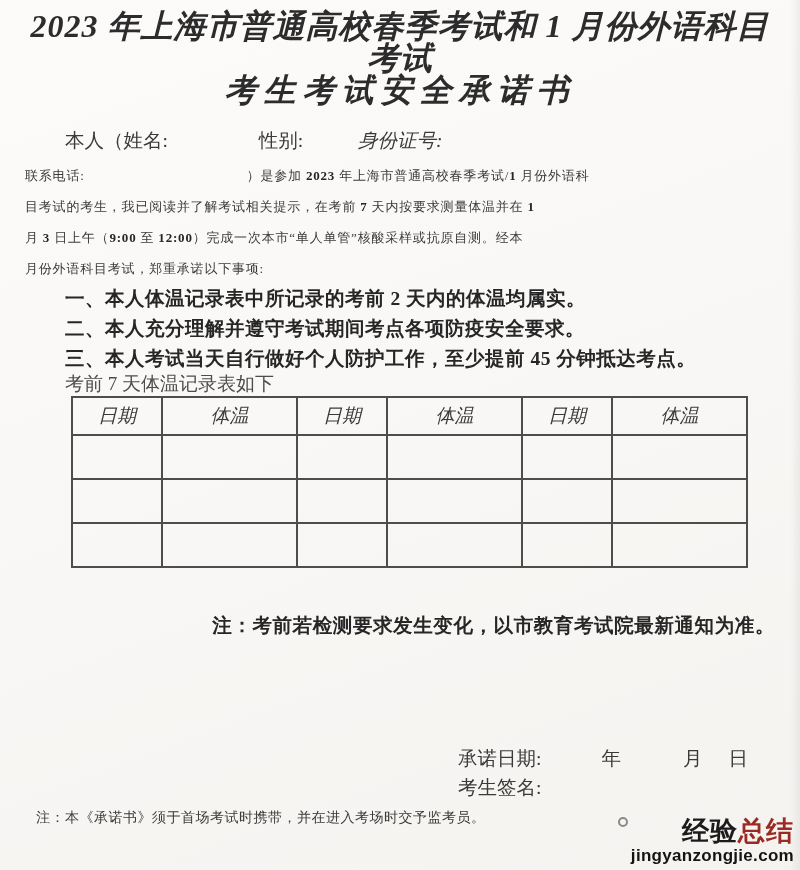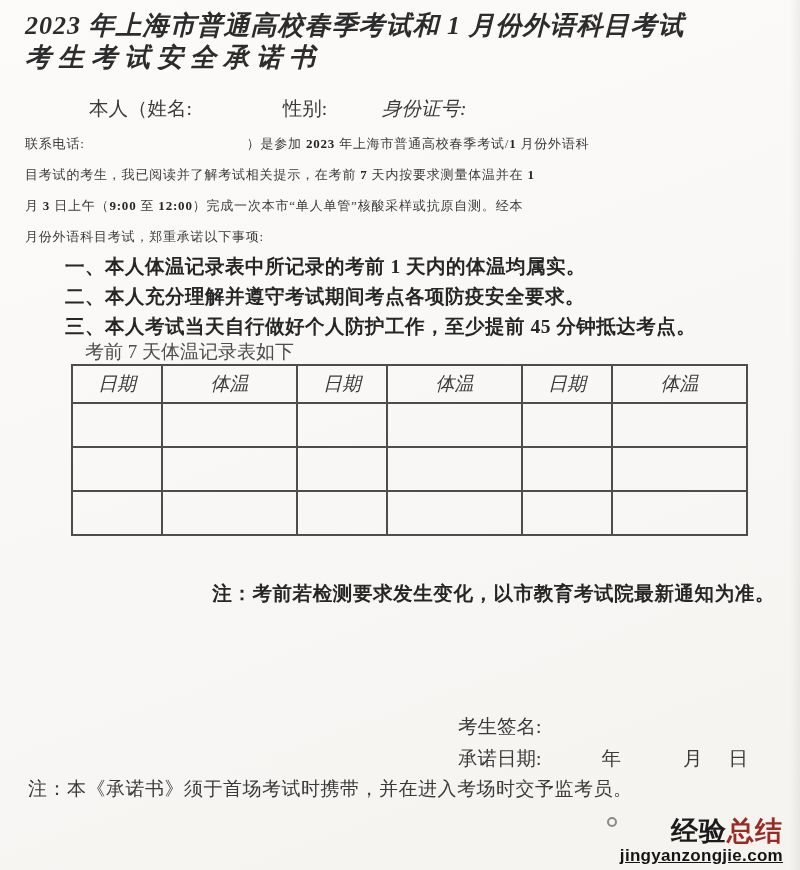--- a/index.html
+++ b/index.html
@@ -12,60 +12,60 @@
     font-family:"Liberation Serif","DejaVu Serif",serif;
     color:#3a3a3a;
     overflow:hidden;
   }
   .page::after{
     content:'';position:absolute;top:0;right:0;width:10px;height:100%;
     background:linear-gradient(to right,rgba(0,0,0,0),rgba(0,0,0,0.05));
     pointer-events:none;
   }
   .title{
-    text-align:left;font-size:26px;line-height:32px;font-weight:700;
+    text-align:center;font-size:32px;line-height:32px;font-weight:700;
     font-style:italic;letter-spacing:1px;color:#2c2c2c;
   }
   .title.t2{letter-spacing:7px;}
   .fields{margin-top:22px;font-size:19.5px;line-height:26px;white-space:nowrap;}
-  .f-name{margin-left:64px;}
+  .f-name{margin-left:40px;}
   .f-gender{margin-left:86px;}
   .f-id{margin-left:50px;font-style:italic;}
   .para{margin-top:6px;font-size:13px;}
   .pline{line-height:31px;white-space:nowrap;letter-spacing:0.8px;}
   .phone-gap{display:inline-block;width:162px;}
   .num-b,.b{font-weight:700;color:#262626;}
   .pledges{font-size:19.5px;font-weight:700;color:#262626;}
   .pledge-line{line-height:30px;margin-left:40px;white-space:nowrap;letter-spacing:0.5px;}
-  .tintro{font-size:19px;line-height:20px;margin-left:60px;color:#4d4d4d;}
+  .tintro{font-size:19px;line-height:20px;margin-left:40px;color:#4d4d4d;}
   table.temp{border-collapse:collapse;margin:2px 0 0 46px;}
   table.temp th,table.temp td{border:2px solid #4d4d4d;padding:0;}
   table.temp th{font-weight:400;font-size:19px;height:36px;color:#3a3a3a;font-style:italic;}
   table.temp td{height:42px;}
   table.temp th:nth-child(odd),table.temp td:nth-child(odd){width:88px;}
   table.temp th:nth-child(even),table.temp td:nth-child(even){width:133px;}
   .note-mid{
     margin-top:46px;margin-left:40px;font-size:19.5px;font-weight:700;
     color:#262626;letter-spacing:0.6px;line-height:24px;white-space:nowrap;text-align:right;
   }
   .sig{margin-top:106px;margin-left:433px;font-size:19.5px;white-space:nowrap;}
   .sig-line{line-height:29px;}
   .sig-line.date{margin-top:3px;}
   .yr{margin-left:60px;}
   .mo{margin-left:62px;}
   .dy{margin-left:26px;}
-  .note-bottom{margin-top:4px;margin-left:3px;font-size:19px;letter-spacing:0.5px;line-height:24px;white-space:nowrap;}
+  .note-bottom{margin-top:4px;margin-left:11px;font-size:14px;letter-spacing:0.5px;line-height:24px;white-space:nowrap;}
   .watermark{
-    position:absolute;right:17px;bottom:5px;text-align:right;
+    position:absolute;right:6px;bottom:5px;text-align:right;
     font-family:"Liberation Sans","DejaVu Sans",sans-serif;
   }
   .wm-brand{font-size:27px;font-weight:800;line-height:29px;letter-spacing:1px;position:relative;}
   .wm-black{color:#1b1b1b;}
   .wm-red{color:#9b2a23;}
-  .wm-url{font-size:17px;font-weight:700;color:#141414;line-height:19px;letter-spacing:0.3px;text-decoration:underline;}
+  .wm-url{font-size:17px;font-weight:700;color:#141414;line-height:19px;letter-spacing:0.3px;}
   .wm-circle{
     position:absolute;left:-13px;top:0;width:6px;height:6px;
     border:2px solid #8a8a8a;border-radius:50%;
   }
 </style>
 </head>
 <body>
 
 <div class="page">
 
@@ -81,21 +81,21 @@
   <div class="para">
     <div class="pline">
       <span>联系电话:</span><span class="phone-gap"></span><span><span>）是参加 </span><span class="num-b">2023</span><span> 年上海市普通高校春季考试/</span><span class="num-b">1</span><span> 月份外语科</span></span>
     </div>
     <div class="pline"><span>目考试的考生，我已阅读并了解考试相关提示，在考前 </span><span class="num-b">7</span><span> 天内按要求测量体温并在 </span><span class="num-b">1</span></div>
     <div class="pline"><span>月 </span><span class="num-b">3</span><span> 日上午（</span><span class="num-b">9:00</span><span> 至 </span><span class="num-b">12:00</span><span>）完成一次本市“单人单管”核酸采样或抗原自测。经本</span></div>
     <div class="pline"><span>月份外语科目考试，郑重承诺以下事项:</span></div>
   </div>
 
   <div class="pledges">
-    <div class="pledge-line">一、本人体温记录表中所记录的考前 1 天内的体温均属实。</div>
+    <div class="pledge-line">一、本人体温记录表中所记录的考前 2 天内的体温均属实。</div>
     <div class="pledge-line">二、本人充分理解并遵守考试期间考点各项防疫安全要求。</div>
     <div class="pledge-line">三、本人考试当天自行做好个人防护工作，至少提前 45 分钟抵达考点。</div>
   </div>
 
   <div class="tintro">考前 7 天体温记录表如下</div>
 
   <table class="temp">
     <thead>
       <tr id="thead-row">
           <th>日期</th>
@@ -130,24 +130,24 @@
           <td></td>
           <td></td>
           <td></td>
         </tr>
       </tbody>
   </table>
 
   <div class="note-mid">注：考前若检测要求发生变化，以市教育考试院最新通知为准。</div>
 
   <div class="sig">
-    <div class="sig-line">考生签名:</div>
     <div class="sig-line date">
       <span>承诺日期:</span><span class="yr">年</span><span class="mo">月</span><span class="dy">日</span>
     </div>
+    <div class="sig-line">考生签名:</div>
   </div>
 
   <div class="note-bottom">注：本《承诺书》须于首场考试时携带，并在进入考场时交予监考员。</div>
 
   <div class="watermark">
     <div class="wm-brand">
       <span class="wm-circle"></span><span class="wm-black">经验</span><span class="wm-red">总结</span>
     </div>
     <div class="wm-url">jingyanzongjie.com</div>
   </div>

